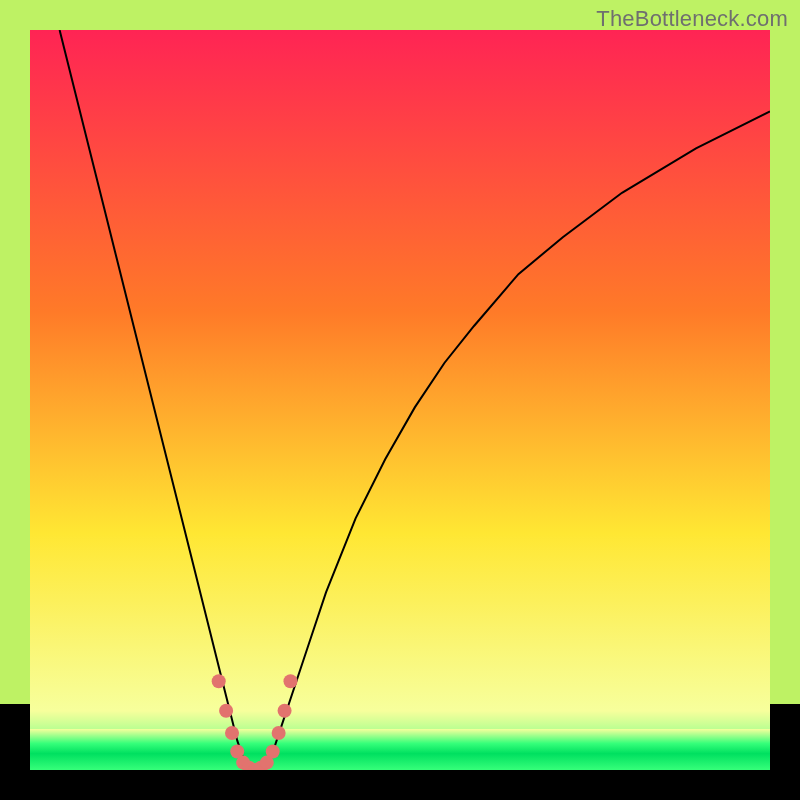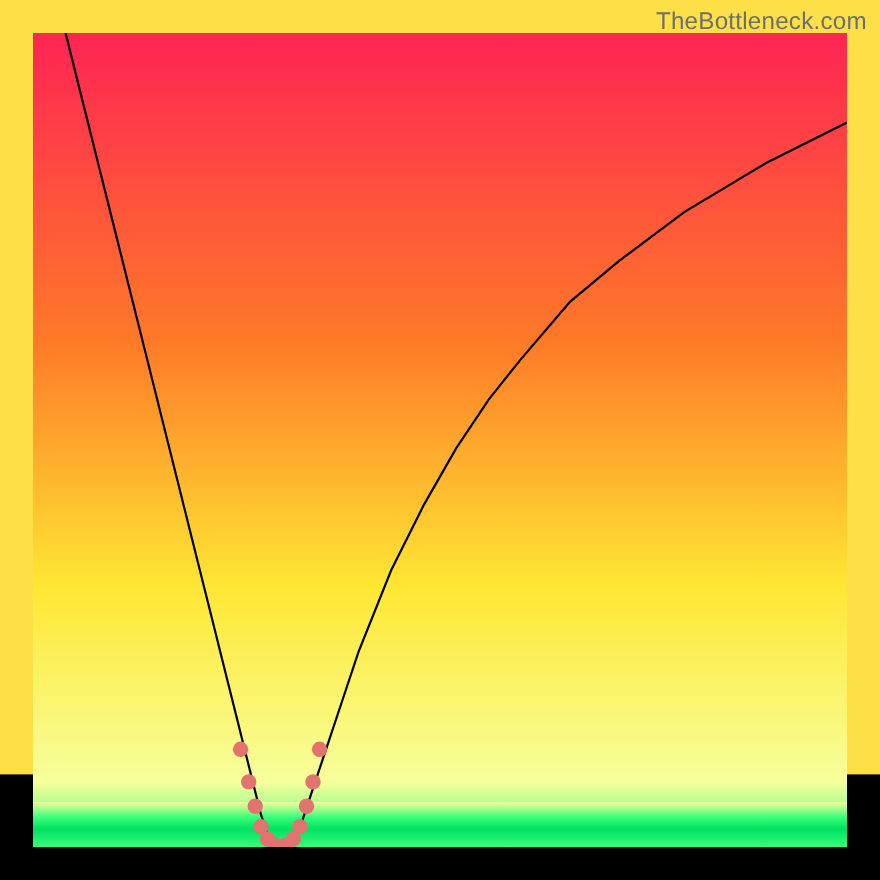--- a/index.html
+++ b/index.html
@@ -10,21 +10,21 @@
     background: #000000;
     overflow: hidden;
     font-family: Arial, Helvetica, sans-serif;
   }
   .frame {
     position: absolute;
     top: 0;
     left: 0;
     width: 800px;
     height: 704px;
-    background: #fde047;
+    background: #bef264;
   }
   .plot-area {
     position: absolute;
     top: 30px;
     left: 30px;
     width: 740px;
     height: 740px;
     
   }
   .watermark {

